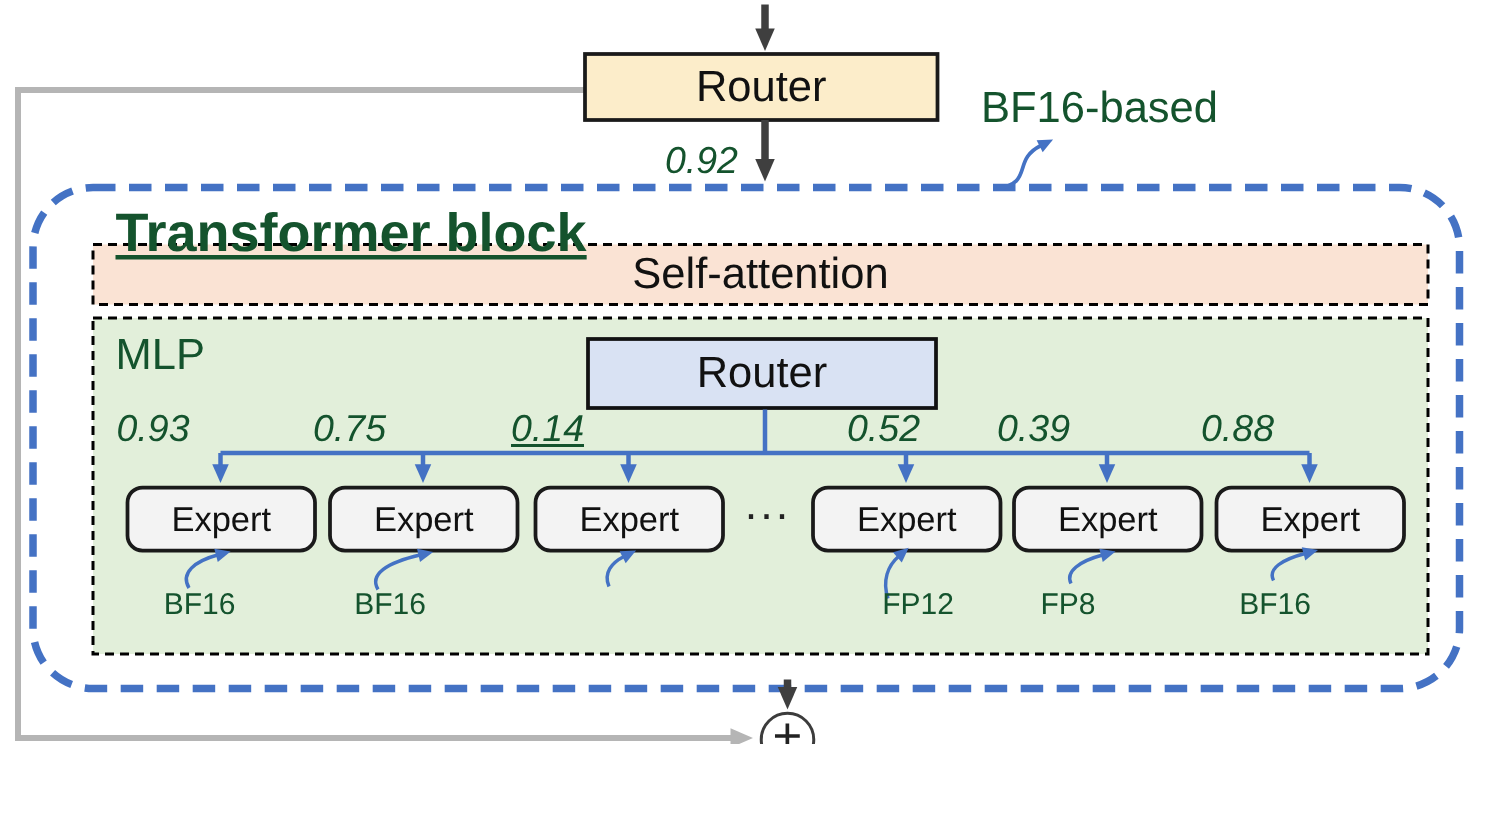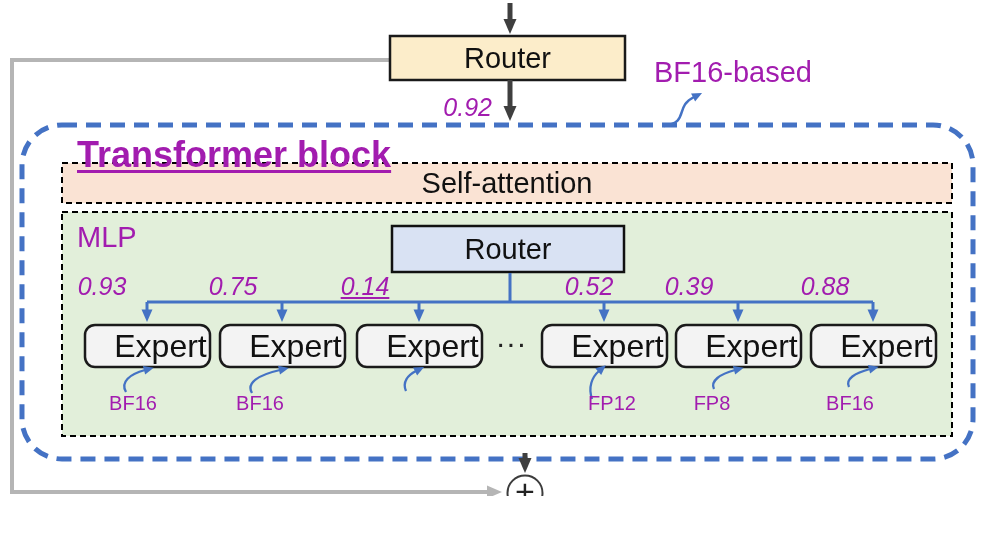--- a/index.html
+++ b/index.html
@@ -2,24 +2,24 @@
 <html><head>
 <meta charset="utf-8">
 <style>
   html,body { margin:0; padding:0; background:#fff; }
   .canvas {
     position:relative; width:997px; height:496px; background:#ffffff;
     font-family:"Liberation Sans", sans-serif; overflow:hidden; color:#111;
   }
   .layer { position:absolute; left:0; top:0; }
   .fbox { position:absolute; display:flex; align-items:center; justify-content:center; }
-  .t { position:absolute; white-space:nowrap; color:#a21caf; }
+  .t { position:absolute; white-space:nowrap; color:#14532d; }
   .cx { transform:translateX(-50%); }
   .lbl { font-size:29px; }
-  .expert-label { font-size:32px;margin-left:13px; }
+  .expert-label { font-size:23px; }
   .tb-title { font-size:36px; font-weight:bold; text-decoration:underline; text-underline-offset:3px; }
   .wt { font-size:25px; font-style:italic; top:272px; }
   .pr { font-size:20px; top:392px; }
   .w092 { left:400px; top:93px; width:92px; text-align:right; font-size:25px; font-style:italic; }
   .ellipsis { left:512px; top:320px; font-size:30px; letter-spacing:2px; color:#222; }
   .plus { left:525px; top:493px; transform:translate(-50%,-54%); font-size:34px; color:#222; }
 </style>
 </head>
 <body>
 

